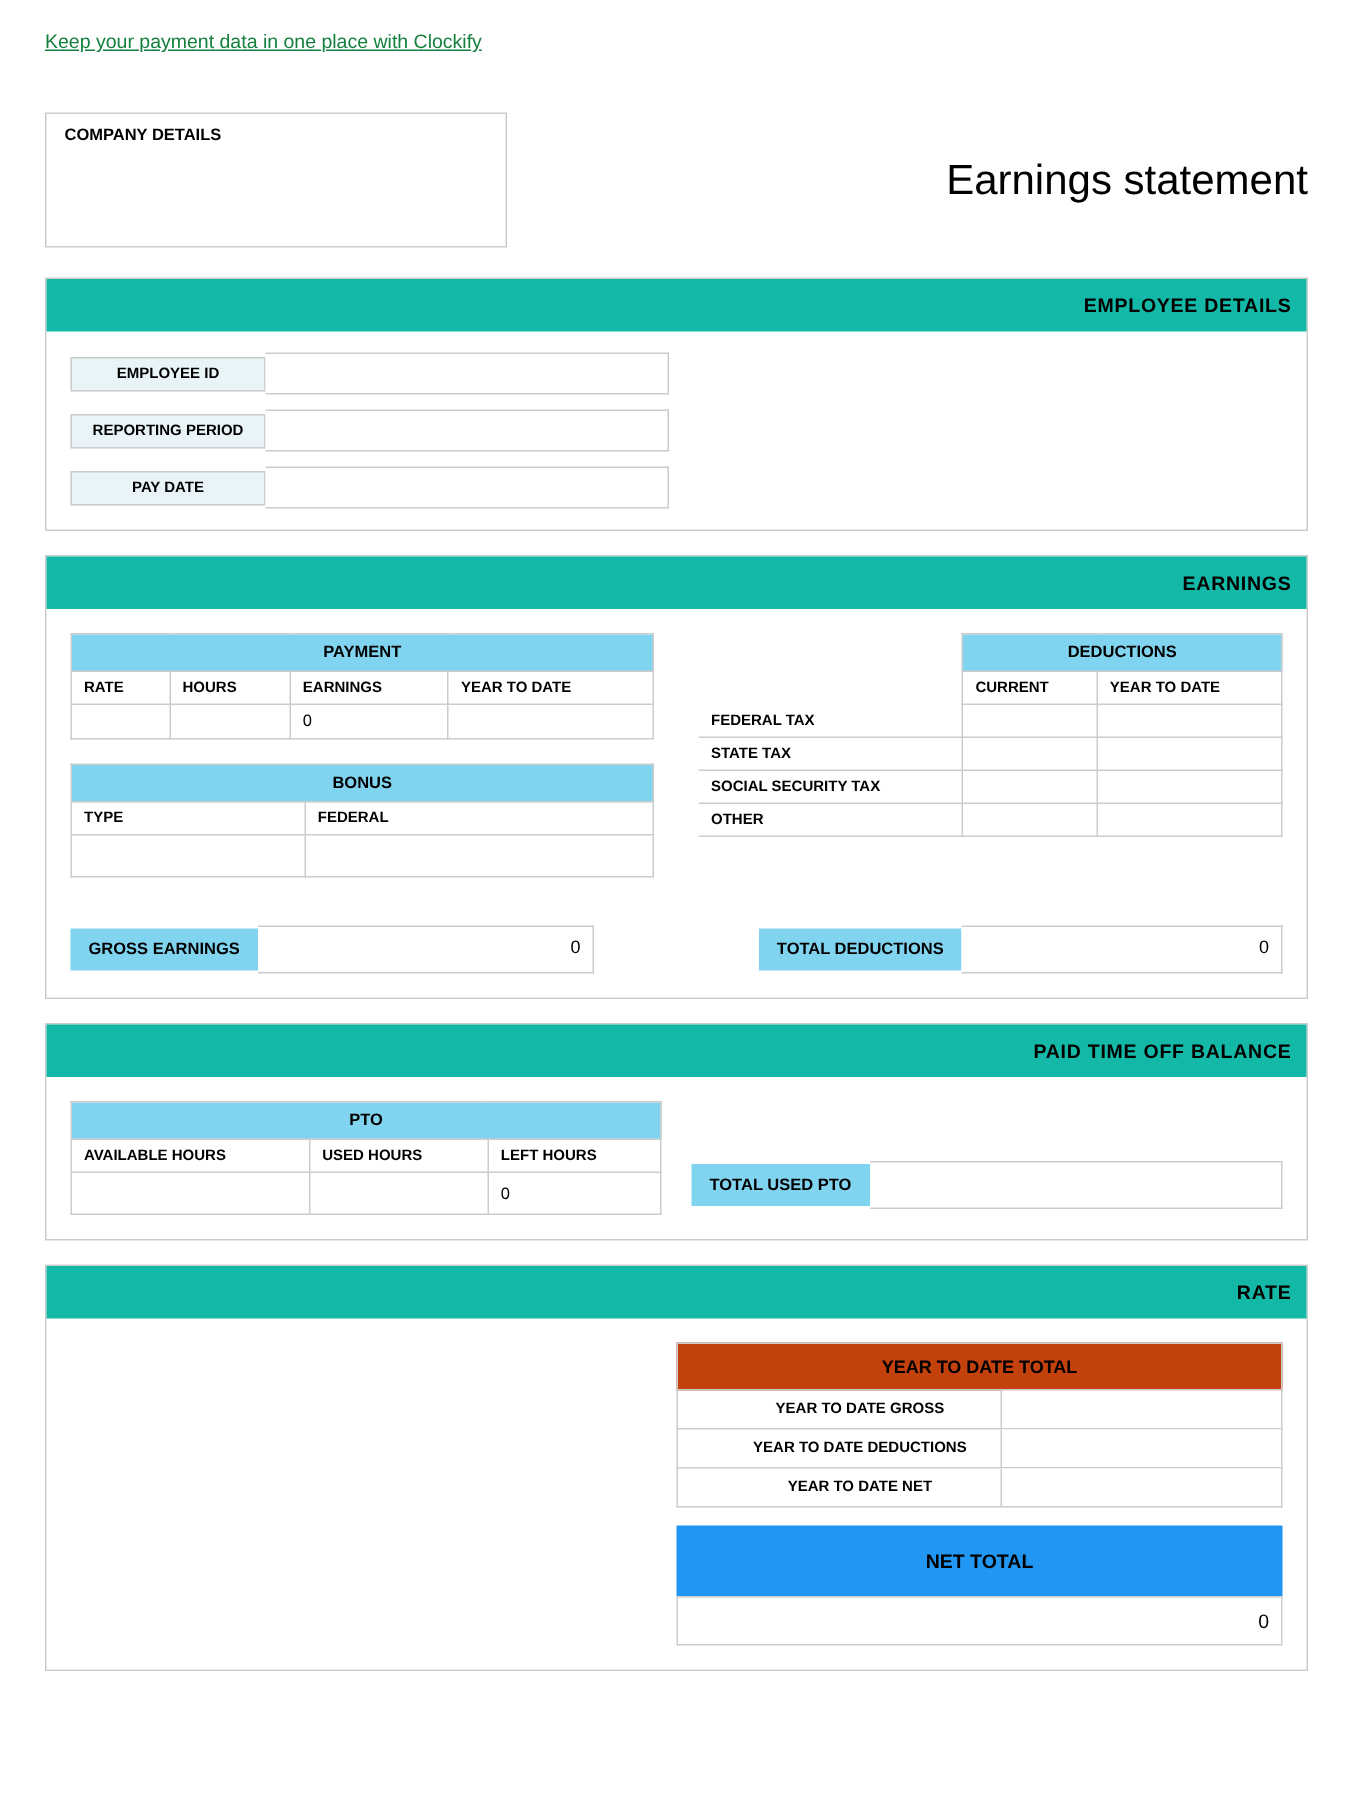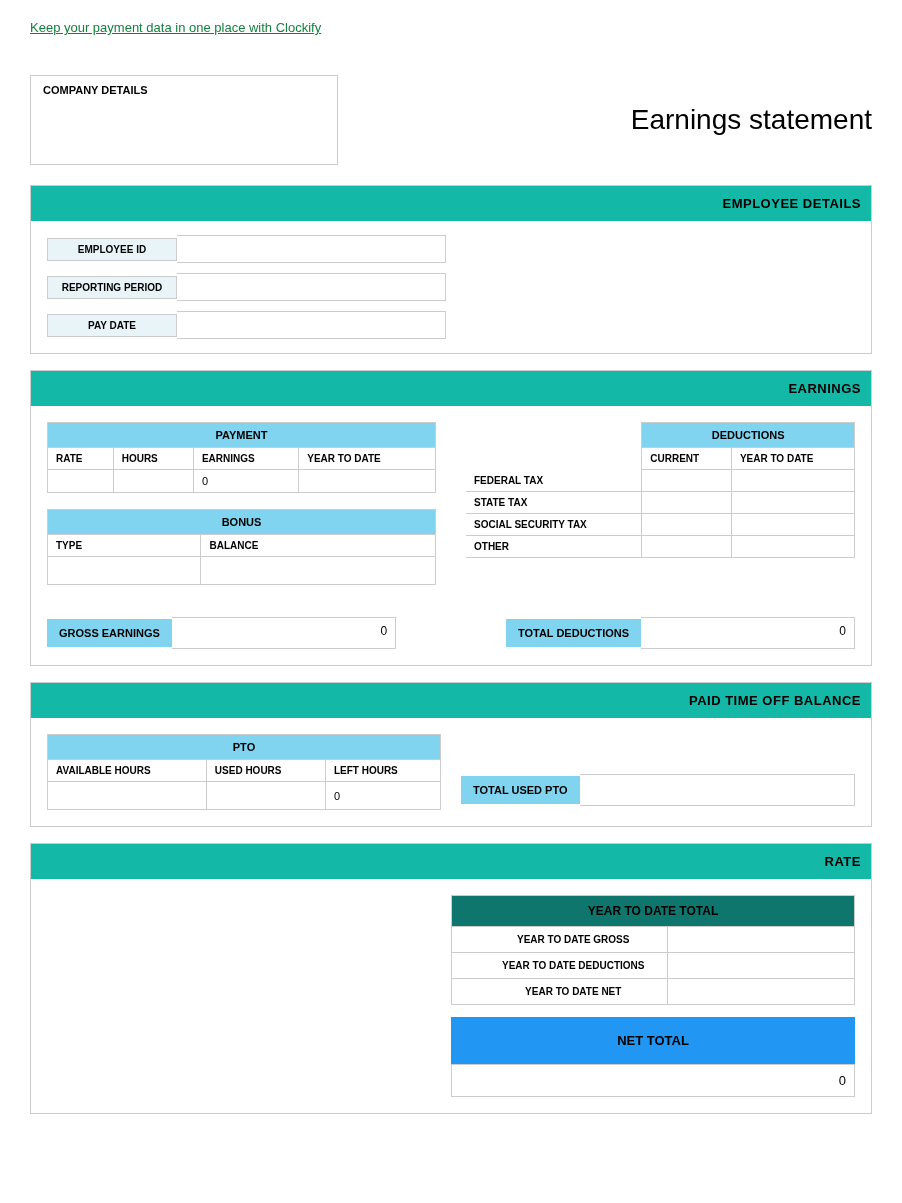--- a/index.html
+++ b/index.html
@@ -174,21 +174,21 @@
 
     .net-total-value {
       border: 1px solid #ccc;
       padding: 8px;
       text-align: right;
       background: #fff;
       font-size: 13px;
     }
 
     .ytd-header-blue {
-      background: #0f766e;
+      background: #c2410c;
       font-weight: bold;
       text-align: center;
       padding: 8px;
       font-size: 12px;
       border: 1px solid #ccc;
     }
 
     .ytd-row {
       display: flex;
       border: 1px solid #ccc;
@@ -287,21 +287,21 @@
         </tbody>
       </table>
 
       <table>
         <thead>
           <tr>
             <th colspan="2" class="table-header-blue">BONUS</th>
           </tr>
           <tr>
             <th class="col-header">TYPE</th>
-            <th class="col-header">BALANCE</th>
+            <th class="col-header">FEDERAL</th>
           </tr>
         </thead>
         <tbody>
           <tr>
             <td style="height:28px;"></td>
             <td></td>
           </tr>
         </tbody>
       </table>
     </div>

